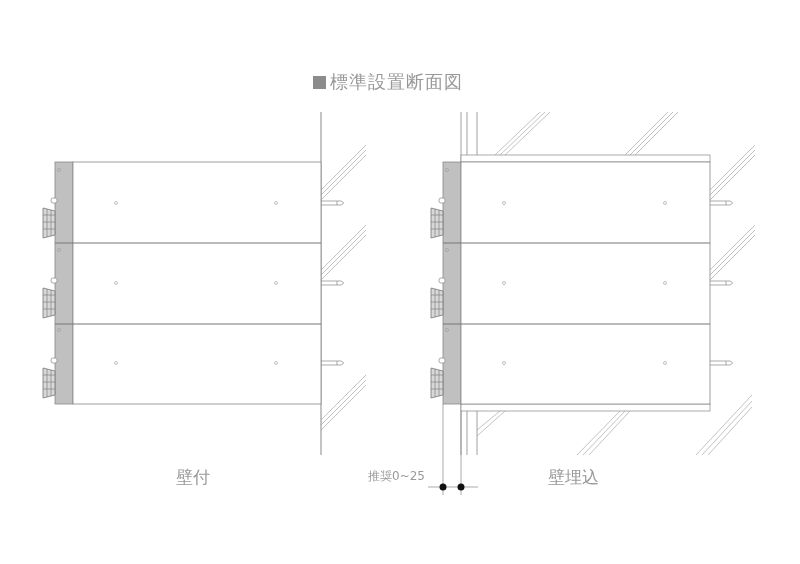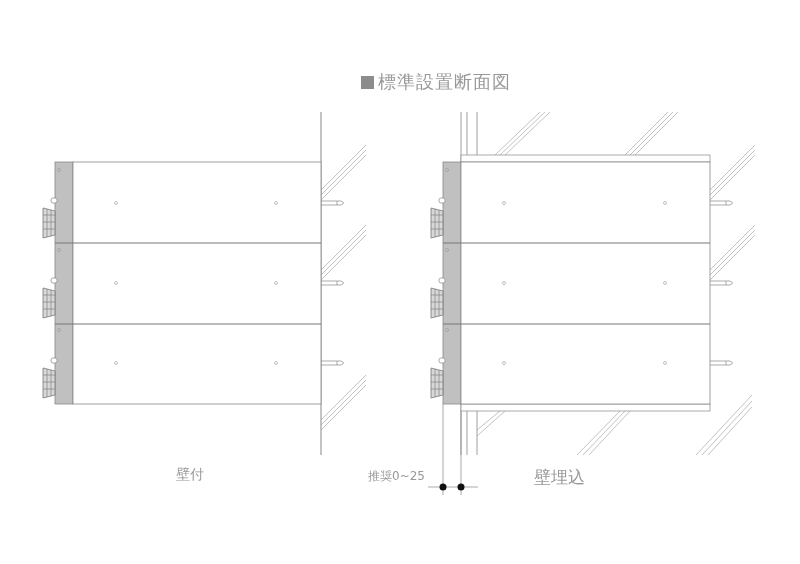--- a/index.html
+++ b/index.html
@@ -1,22 +1,22 @@
 <!DOCTYPE html>
 <html><head>
 <meta charset="utf-8">
 <style>
   html,body{margin:0;padding:0;background:#fff;}
   body{width:800px;height:564px;position:relative;overflow:hidden;font-family:"DejaVu Sans",sans-serif;}
   svg{position:absolute;left:0;top:0;}
   .txt{position:absolute;color:#999;font-family:"DejaVu Sans",sans-serif;white-space:nowrap;}
-  .title{left:313px;top:70px;font-size:18px;letter-spacing:1px;color:#999;margin-left:48px;}
+  .title{left:313px;top:70px;font-size:18px;letter-spacing:1px;color:#999;}
   .title .sq{display:inline-block;width:13px;height:13px;background:#8c8c8c;margin-right:4px;vertical-align:-1px;}
-  .lbl-left{left:176px;top:466px;font-size:14px;}
-  .lbl-right{left:534px;top:466px;font-size:17px;}
+  .lbl-left{left:176px;top:466px;font-size:17px;}
+  .lbl-right{left:548px;top:466px;font-size:17px;}
   .lbl-rec{left:368px;top:468px;font-size:12px;}
 </style>
 </head>
 <body>
 
 <div class="txt title"><span class="sq"></span><span>標準設置断面図</span></div>
 
 <svg width="800" height="564" viewBox="0 0 800 564">
   <defs>
     <g id="grille">

